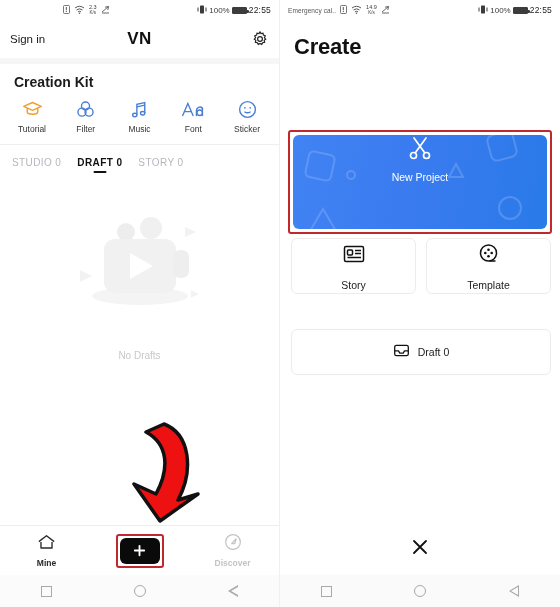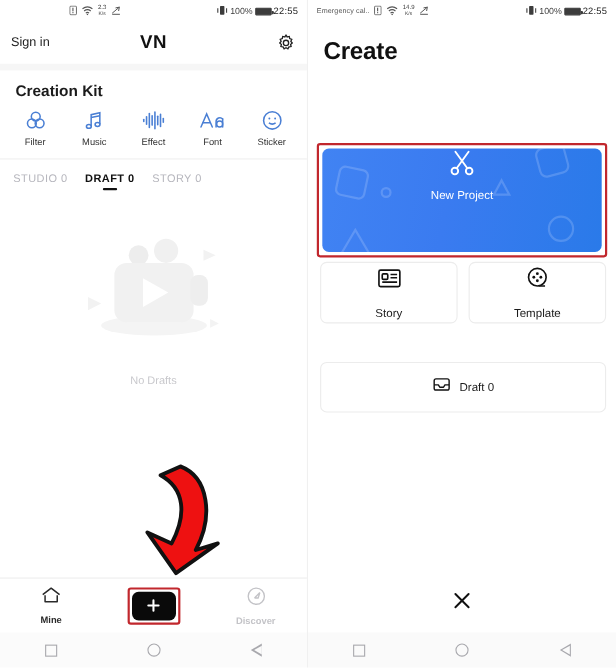--- a/index.html
+++ b/index.html
@@ -78,21 +78,21 @@
     content: ""; position: absolute; bottom: 3px; left: 50%;
     transform: translateX(-50%);
     width: 13px; height: 2px; background: #111; border-radius: 2px;
   }
 
   
   .empty {
     display: flex; flex-direction: column;
     align-items: center; padding-top: 32px;
   }
-  .empty-label { font-size: 10px; color: #c8c8cc; margin-top: 18px; }
+  .empty-label { font-size: 10px; color: #c8c8cc; margin-top: 28px; }
 
   
   .arrow-wrap { position: absolute; left: 112px; top: 418px; }
 
   
   .tabbar {
     position: absolute; bottom: 32px; left: 0; right: 0; height: 50px;
     border-top: 1px solid #ededed; display: flex; align-items: center;
   }
   .tabbar-item {
@@ -230,53 +230,47 @@
       </span>
     </div>
 
     <div class="divider-band"></div>
 
     <div class="kit-title">Creation Kit</div>
 
     <div class="kit-row">
       <div class="kit-item">
         <span class="kit-icon">
+          <svg width="21" height="21" viewBox="0 0 24 24" fill="none" stroke="#f0a030" stroke-width="1.7" stroke-linejoin="round">
+            <path d="M2 8.5 L12 4 L22 8.5 L12 13 Z"></path>
+              <path d="M6 10.5 v4.2 c0 1.6 2.7 2.8 6 2.8 s6-1.2 6-2.8 v-4.2"></path>
+          </svg>
+        </span>
+        <span class="kit-label">Tutorial</span>
+      </div>
+      <div class="kit-item">
+        <span class="kit-icon">
           <svg width="21" height="21" viewBox="0 0 24 24" fill="none" stroke="#4a7fd4" stroke-width="1.6">
             <circle cx="12" cy="8" r="4.6"></circle>
               <circle cx="8" cy="15" r="4.6"></circle>
               <circle cx="16" cy="15" r="4.6"></circle>
           </svg>
         </span>
         <span class="kit-label">Filter</span>
       </div>
       <div class="kit-item">
         <span class="kit-icon">
           <svg width="21" height="21" viewBox="0 0 24 24" fill="none" stroke="#4a7fd4" stroke-width="1.6">
             <path d="M9 18 V6 l9-2 v12"></path>
               <ellipse cx="6.6" cy="18.2" rx="2.5" ry="2"></ellipse>
               <ellipse cx="15.6" cy="16.2" rx="2.5" ry="2"></ellipse>
               <path d="M9 9 l9-2"></path>
           </svg>
         </span>
         <span class="kit-label">Music</span>
-      </div>
-      <div class="kit-item">
-        <span class="kit-icon">
-          <svg width="22" height="21" viewBox="0 0 26 24" stroke="#4a7fd4" stroke-width="1.7" stroke-linecap="round">
-            <path d="M2 11 v2"></path>
-              <path d="M5 8 v8"></path>
-              <path d="M8 4.5 v15"></path>
-              <path d="M11 7 v10"></path>
-              <path d="M14 3 v18"></path>
-              <path d="M17 7.5 v9"></path>
-              <path d="M20 5.5 v13"></path>
-              <path d="M23 10 v4"></path>
-          </svg>
-        </span>
-        <span class="kit-label">Effect</span>
       </div>
       <div class="kit-item">
         <span class="kit-icon">
           <svg width="24" height="21" viewBox="0 0 28 24" fill="none" stroke="#4a7fd4" stroke-width="1.6" stroke-linecap="round">
             <path d="M2 19 L8 5 L14 19"></path>
               <path d="M4.2 14.5 h7.6"></path>
             <path d="M25 10.5 a4 4 0 0 0 -7 2.8 v5.7"></path>
               <path d="M25 10.5 v8.5"></path>
               <path d="M25 15.8 a3.2 3.2 0 1 0 -3.2 3.2 a3.2 3.2 0 0 0 3.2 -3.2"></path>
           </svg>

